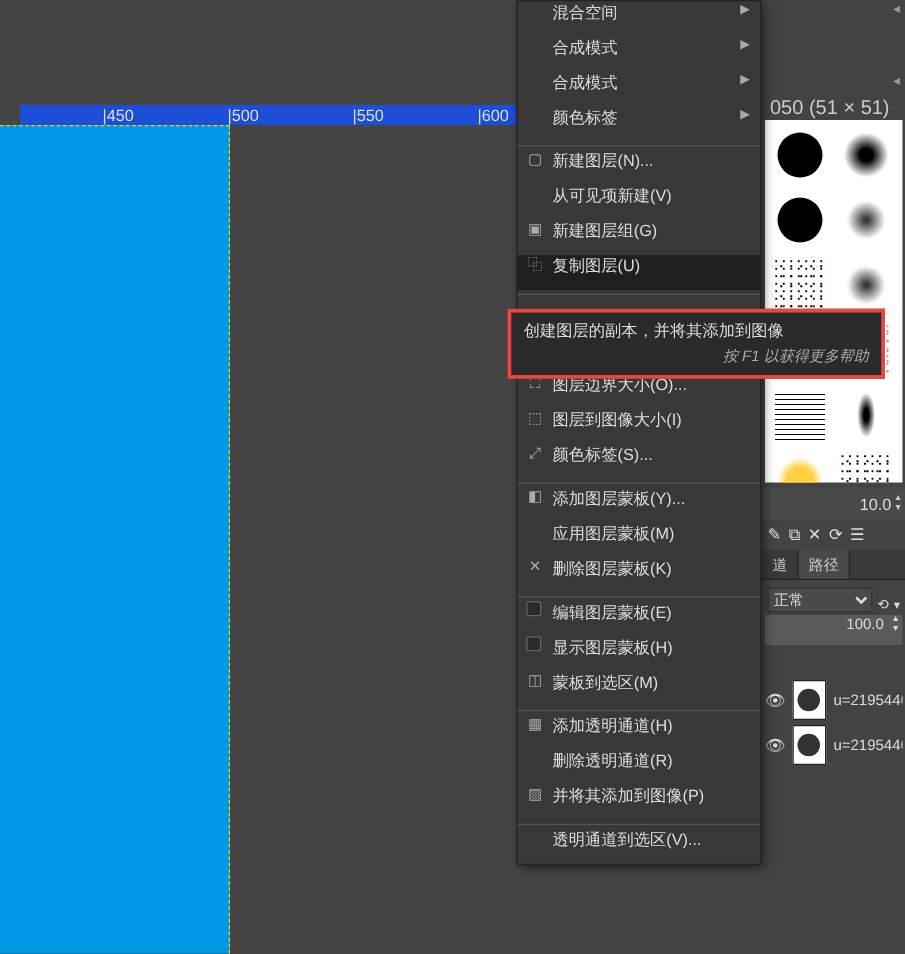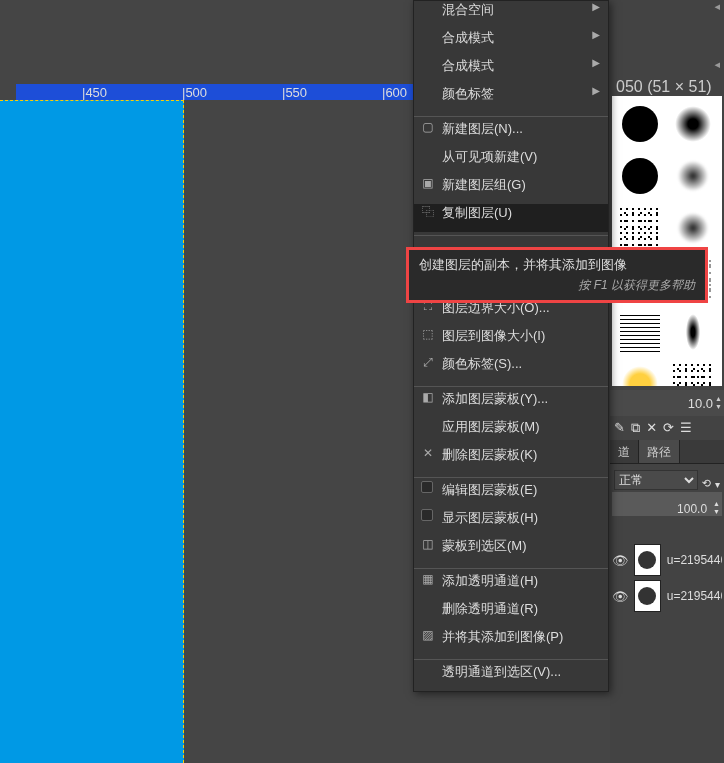--- a/index.html
+++ b/index.html
@@ -30,21 +30,21 @@
 .spin-row{display:flex;align-items:center;height:26px;background:#4a4a4a;margin-top:4px;padding-right:2px}
 .spin-row .val{margin-left:auto;margin-right:2px;font-size:13px}
 .spin-row .ud{display:flex;flex-direction:column;font-size:7px;color:#ccc;line-height:8px}
 .icon-row{display:flex;gap:6px;padding:4px;font-size:13px;color:#ccc}
 .icon-row span{cursor:pointer}
 .tabs{display:flex;height:24px;background:#3a3a3a;border-bottom:1px solid #222}
 .tab{padding:4px 8px;font-size:12px;color:#ccc;border-right:1px solid #222}
 .tab.act{background:#4a4a4a}
 .mode-row{display:flex;align-items:flex-end;height:26px;padding:0 4px;gap:4px}
 .mode-row select{background:#4a4a4a;border:1px solid #333;color:#ddd;font-size:12px;flex:1;height:20px}
-.opac{display:flex;align-items:flex-end;height:24px;background:#5a5a5a;margin:2px 2px}
+.opac{display:flex;align-items:flex-start;height:24px;background:#5a5a5a;margin:2px 2px}
 .opac .bar{flex:1;height:20px;background:#5a5a5a}
 .opac .val{padding:0 4px;font-size:12px}
 .layer{display:flex;align-items:center;height:36px;padding:2px;gap:6px;background:#434343}
 .layer .eye{width:16px;font-size:13px}
 .layer .thumb{width:32px;height:32px;background:#fff;display:flex;align-items:center;justify-content:center;border:1px solid #222}
 .layer .thumb .av{width:18px;height:18px;border-radius:50%;background:#333}
 .layer .nm{font-size:12px;overflow:hidden;white-space:nowrap}
 </style>
 </head>
 <body>

